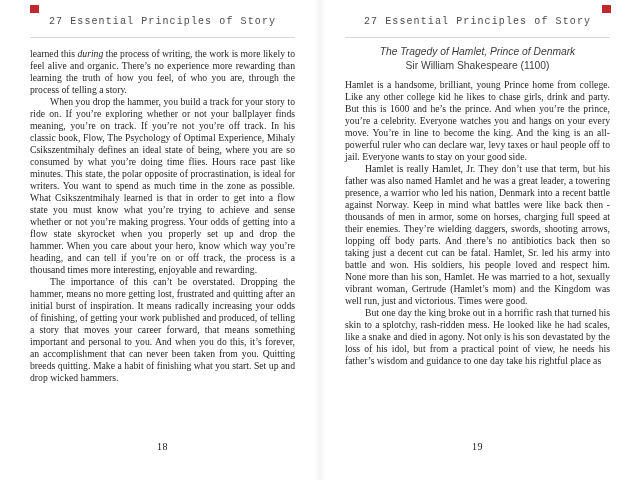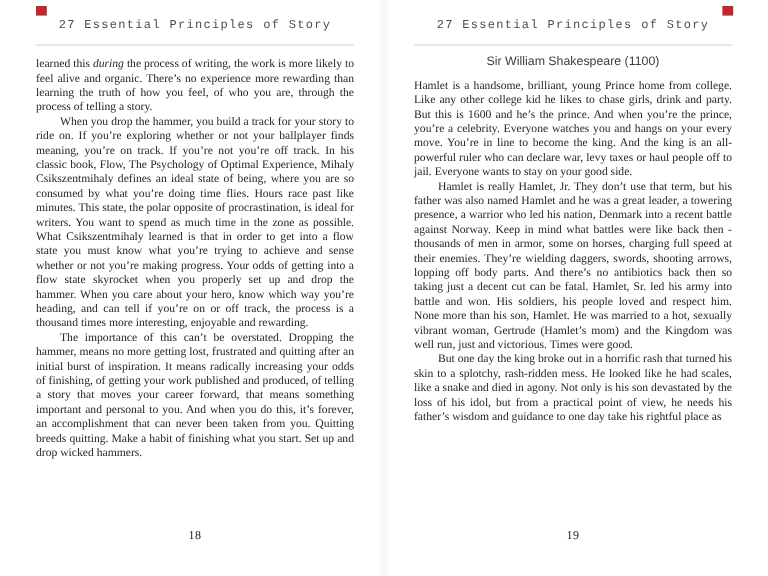--- a/index.html
+++ b/index.html
@@ -73,20 +73,21 @@
         </div>
       <div class="pagenum">18</div>
     </div>
   </div>
 
   <div class="page page-right">
     <div class="redmark redmark-right" style="background: rgb(193, 39, 45);"></div>
     <div class="content content-right">
       <div class="running-header">27 Essential Principles of Story</div>
       <div class="subtitle-block">
+        <div class="subtitle-line1">The Tragedy of Hamlet, Prince of Denmark</div>
         <div class="subtitle-line2">Sir William Shakespeare (1100)</div>
       </div>
       <div class="body-text body-right">
           <p class=""><span>Hamlet is a handsome, brilliant, young Prince home from college. Like any other college kid he likes to chase girls, drink and party. But this is 1600 and he’s the prince. And when you’re the prince, you’re a celebrity. Everyone watches you and hangs on your every move. You’re in line to become the king. And the king is an all-powerful ruler who can declare war, levy taxes or haul people off to jail. Everyone wants to stay on your good side.</span></p>
           <p class="indent"><span>Hamlet is really Hamlet, Jr. They don’t use that term, but his father was also named Hamlet and he was a great leader, a towering presence, a warrior who led his nation, Denmark into a recent battle against Norway. Keep in mind what battles were like back then - thousands of men in armor, some on horses, charging full speed at their enemies. They’re wielding daggers, swords, shooting arrows, lopping off body parts. And there’s no antibiotics back then so taking just a decent cut can be fatal. Hamlet, Sr. led his army into battle and won. His soldiers, his people loved and respect him. None more than his son, Hamlet. He was married to a hot, sexually vibrant woman, Gertrude (Hamlet’s mom) and the Kingdom was well run, just and victorious. Times were good.</span></p>
           <p class="indent"><span>But one day the king broke out in a horrific rash that turned his skin to a splotchy, rash-ridden mess. He looked like he had scales, like a snake and died in agony. Not only is his son devastated by the loss of his idol, but from a practical point of view, he needs his father’s wisdom and guidance to one day take his rightful place as</span></p>
         </div>
       <div class="pagenum">19</div>
     </div>
   </div>

